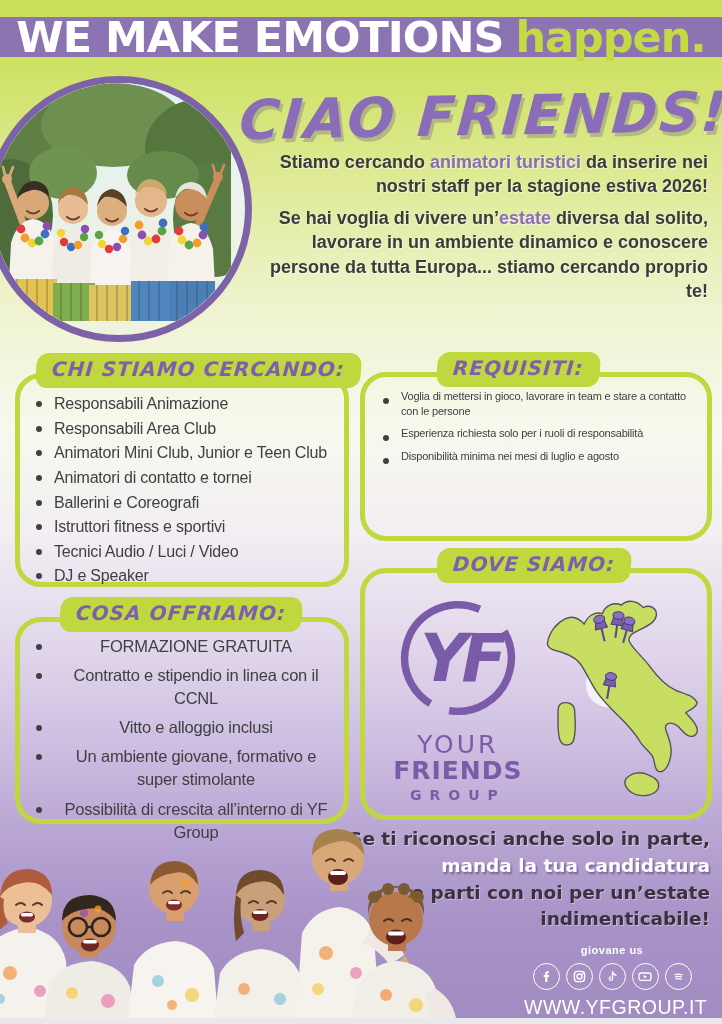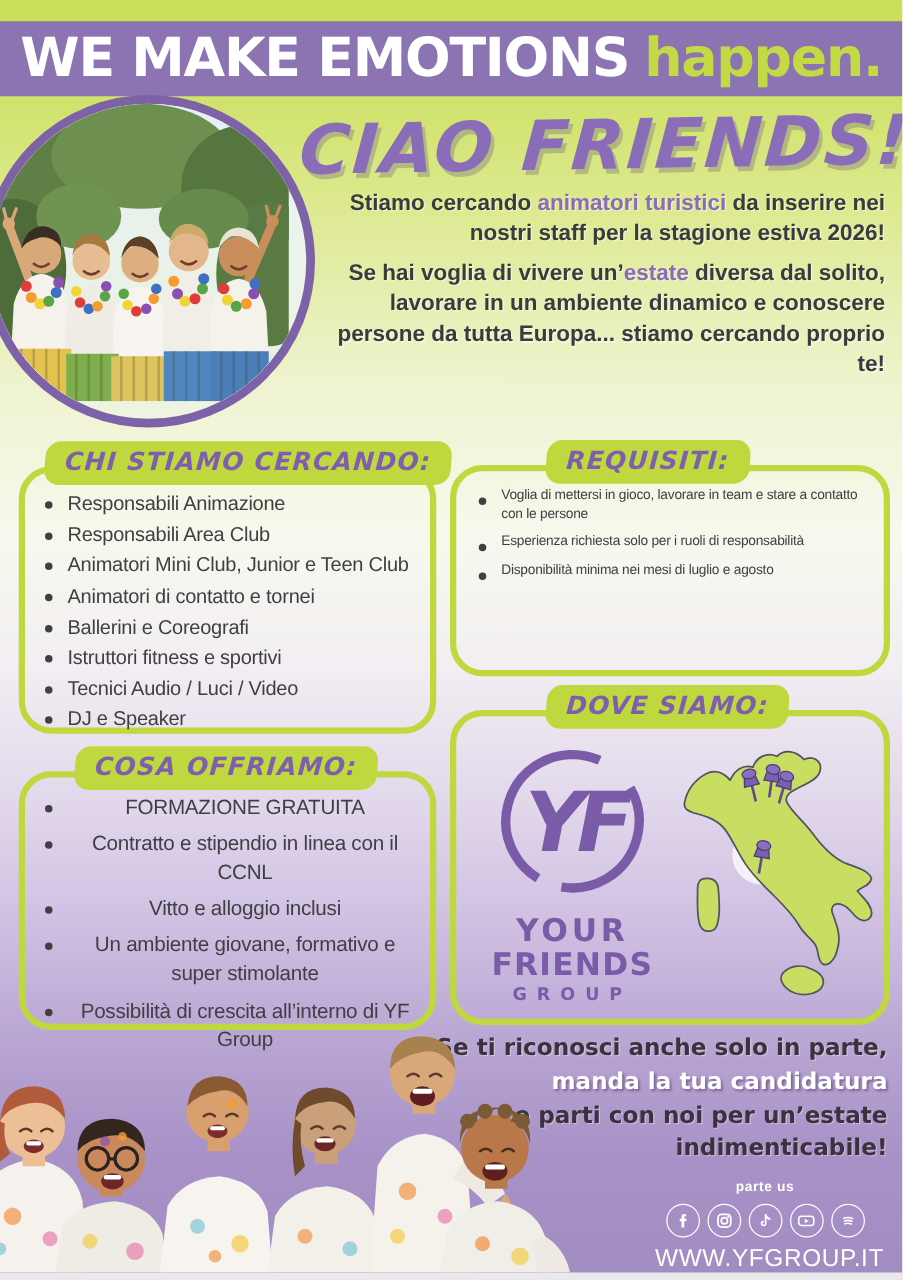--- a/index.html
+++ b/index.html
@@ -5,21 +5,21 @@
   html,body{margin:0;padding:0;}
   .page{
     position:relative; width:722px; height:1024px; overflow:hidden;
     font-family:"Liberation Sans", sans-serif;
     background:linear-gradient(180deg,
       #cbdf58 0%, #cde162 6%, #dde98f 16%, #eff3cf 30%, #f8f8ee 42%,
       #f2eef2 52%, #e3d9ec 62%, #cfc0e2 72%, #b7a4d2 82%, #a892c7 90%, #a18cc2 100%);
   }
   
   .band{
-    position:absolute; top:17px; left:0; width:722px; height:60px;
+    position:absolute; top:17px; left:0; width:722px; height:40px;
     background:#8b74b1; display:flex; align-items:center; justify-content:center;
   }
   .band .t{
     font-weight:800; font-size:43px; letter-spacing:-1px; color:#ffffff;
     font-family:"DejaVu Sans", sans-serif; white-space:nowrap;
   }
   .band .accent{ color:#c3da45; margin-left:12px; }
   
   .hero-circle{
     position:absolute; left:-14px; top:76px; width:252px; height:252px;
@@ -73,21 +73,21 @@
   .box-requisiti li{ line-height:1.38; margin-bottom:7px; font-size:11px; }
   .box-offriamo{ left:15px; top:617px; width:334px; height:207px; }
   .box-offriamo .badge{ left:40px; }
   .box-offriamo ul{ padding:13px 6px 0 34px;text-align:center; }
   .box-offriamo li{ line-height:1.4; margin-bottom:6px; font-size:16.5px; }
   .box-dove{ left:360px; top:568px; width:352px; height:252px; }
   .box-dove .badge{ left:72px; }
   .dove-inner{ display:flex; align-items:center; padding:18px 4px 0 10px; }
   .logo-col{ width:150px; text-align:center;margin-left:16px; }
   .wordmark{ margin-top:6px; color:#7a5ba8; font-family:"DejaVu Sans", sans-serif; }
-  .wordmark .w1{ font-size:25px; font-weight:700; letter-spacing:3px; line-height:1.05;}
+  .wordmark .w1{ font-size:25px; font-weight:400; letter-spacing:3px; line-height:1.05;}
   .wordmark .w2{ font-size:25px; font-weight:800; letter-spacing:1px; line-height:1.05;}
   .wordmark .w3{ font-size:14px; font-weight:700; letter-spacing:8px; margin-top:3px;}
   
   .closing{
     position:absolute; top:826px; right:12px; width:430px; text-align:right;
     font-weight:800; font-size:18.5px; line-height:1.45;
     font-family:"DejaVu Sans", sans-serif;
   }
   .closing .dark{ color:#3a323f; text-shadow:1px 1px 0 rgba(255,255,255,.35);}
   .closing .light{ color:#ffffff; text-shadow:1.5px 1.5px 2px rgba(80,62,110,.6);}
@@ -415,21 +415,21 @@
         <circle cx="404" cy="66" r="6" fill="#7c5a34"></circle>
         <circle cx="418" cy="74" r="6" fill="#7c5a34"></circle>
       <path d="M384,98 q5,-4 9,0 M402,98 q5,-4 9,0" stroke="#4a2e1c" stroke-width="2" fill="none" stroke-linecap="round"></path>
       <ellipse cx="396" cy="114" rx="10" ry="7.5" fill="#5e1f1e"></ellipse>
         <rect x="388" y="108.6" width="16" height="4" rx="2" fill="#fff"></rect>
       <path d="M436,166 Q452,176 456,195 L430,195 Q428,178 424,170 Z" fill="#eee9e2"></path>
     </g>
   </svg>
 
   <div class="follow">
-    <div class="fl">parte us</div>
+    <div class="fl">giovane us</div>
     <div class="icons">
       <div class="icon-c">
         <svg width="13" height="13" viewBox="0 0 13 13">
             <path d="M8.8,1.2 L7.2,1.2 Q5.2,1.2 5.2,3.2 L5.2,4.9 L3.8,4.9 L3.8,6.9 L5.2,6.9 L5.2,12 L7.4,12 L7.4,6.9 L9,6.9 L9.3,4.9 L7.4,4.9 L7.4,3.5 Q7.4,3 8,3 L9,3 Z" fill="#fff"></path>
           </svg>
       </div>
       <div class="icon-c">
         <svg width="13" height="13" viewBox="0 0 13 13">
             <rect x="1.4" y="1.4" width="10.2" height="10.2" rx="3" fill="none" stroke="#fff" stroke-width="1.4"></rect>
             <circle cx="6.5" cy="6.5" r="2.5" fill="none" stroke="#fff" stroke-width="1.4"></circle>

